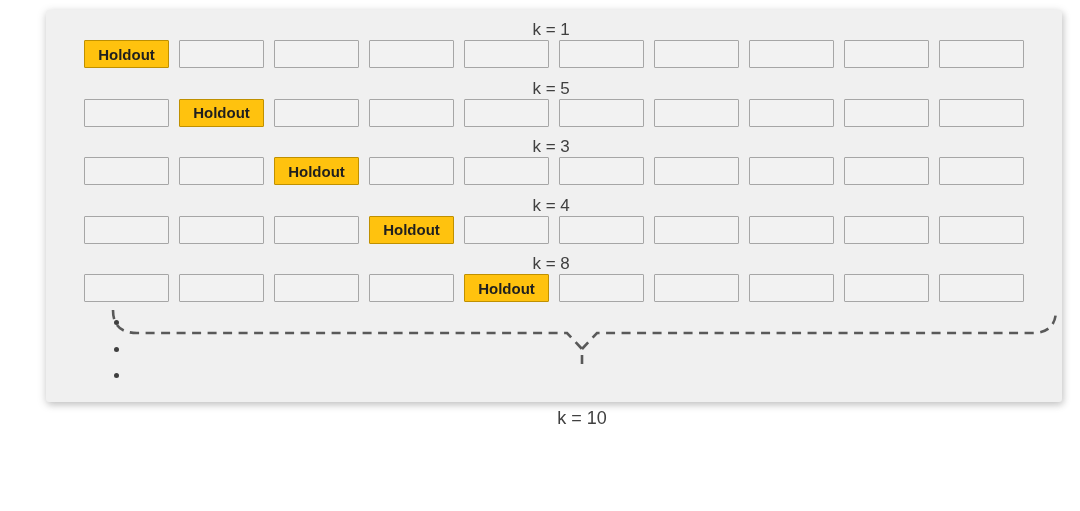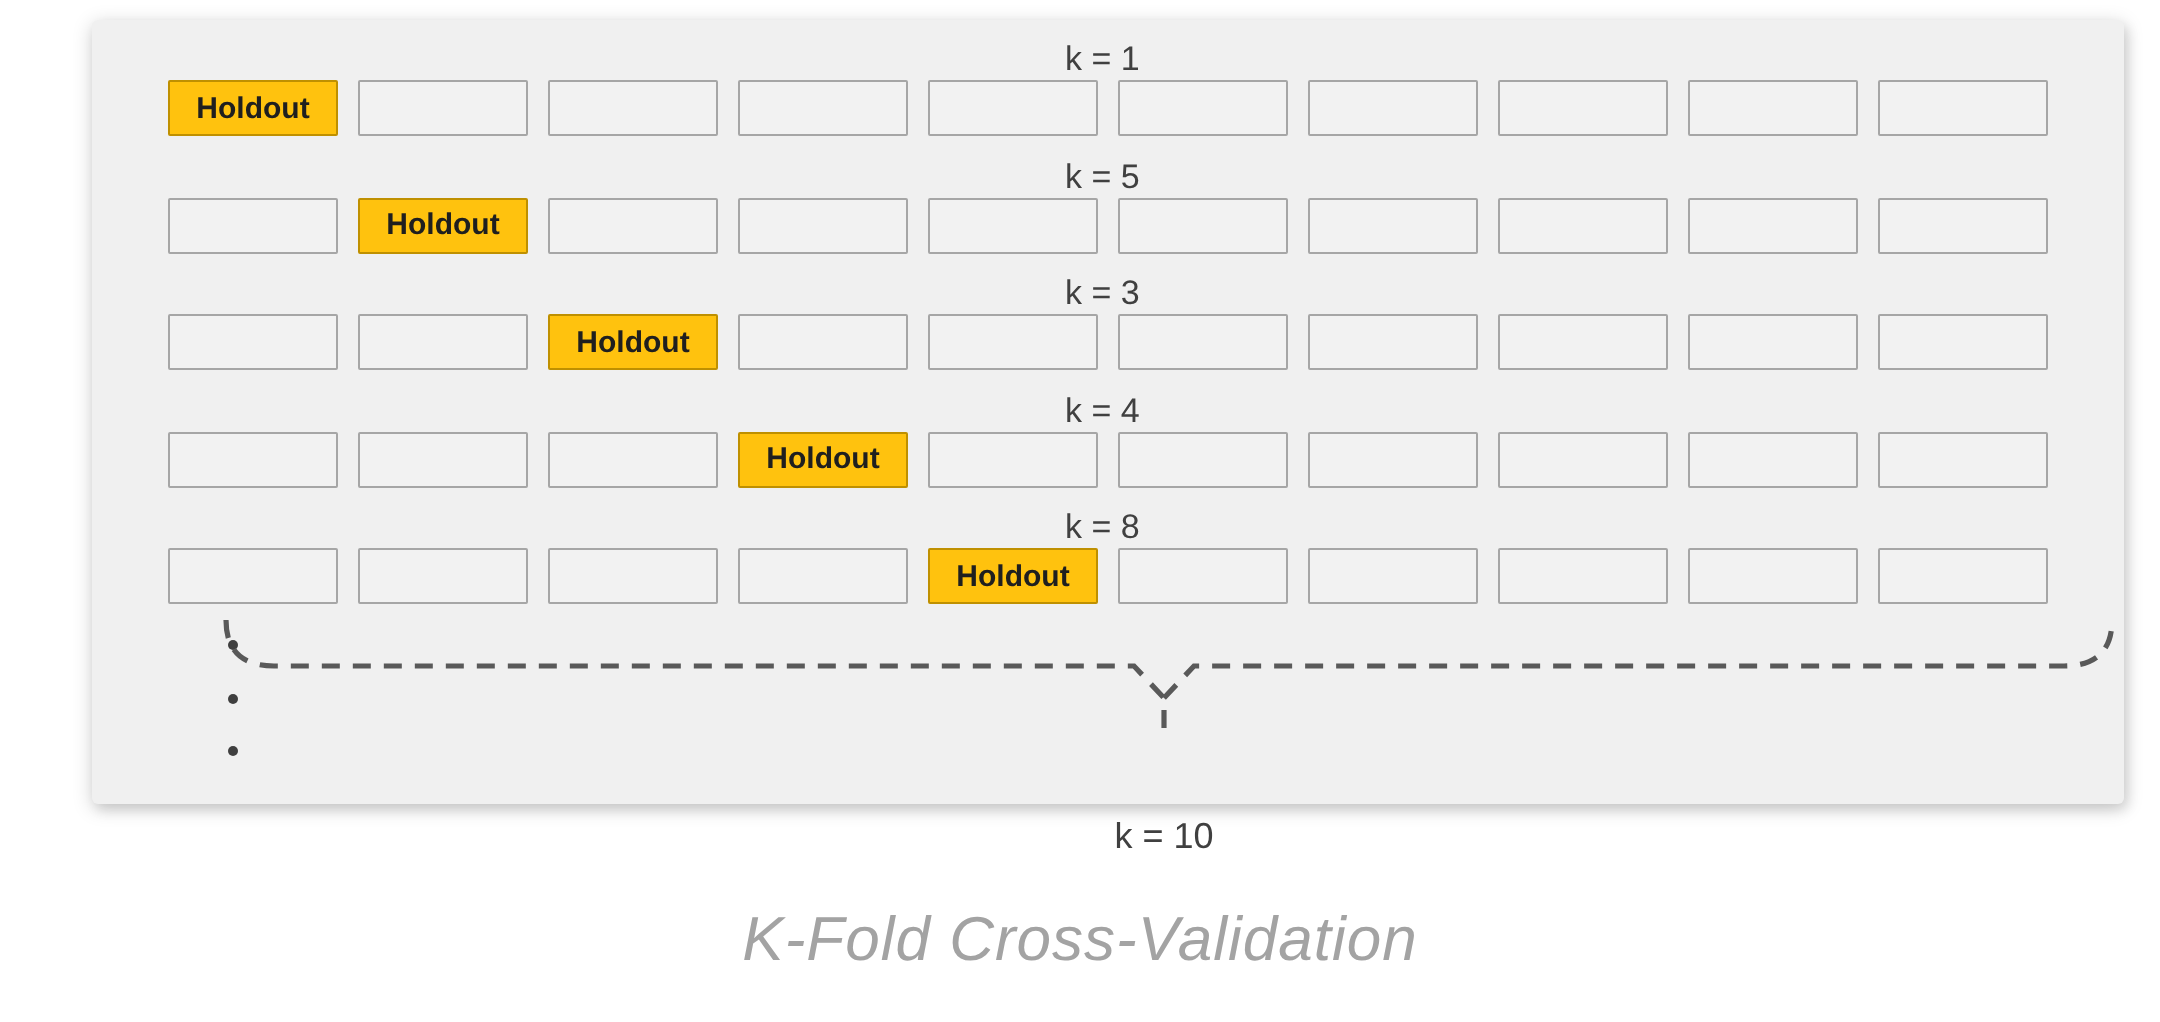--- a/index.html
+++ b/index.html
@@ -201,14 +201,13 @@
 
     <svg class="brace-svg" viewBox="0 0 1016 392" xmlns="http://www.w3.org/2000/svg">
       <path d="M 67 300 Q 67 323 91 323 L 521 323 L 536 339" fill="none" stroke="currentColor" stroke-width="2.6" stroke-dasharray="9 6.5"></path>
       <path d="M 536 339 L 551 323 L 986 323 Q 1010 323 1010 300" fill="none" stroke="currentColor" stroke-width="2.6" stroke-dasharray="9 6.5"></path>
       <path d="M 536 345 L 536 358" fill="none" stroke="currentColor" stroke-width="2.6" stroke-dasharray="9 6.5"></path>
     </svg>
 
     <div class="brace-label">k = 10</div>
   </div>
 
-  <div class="caption">K-Fold Cross-Validation</div>
 </div>
 
 </body></html>

